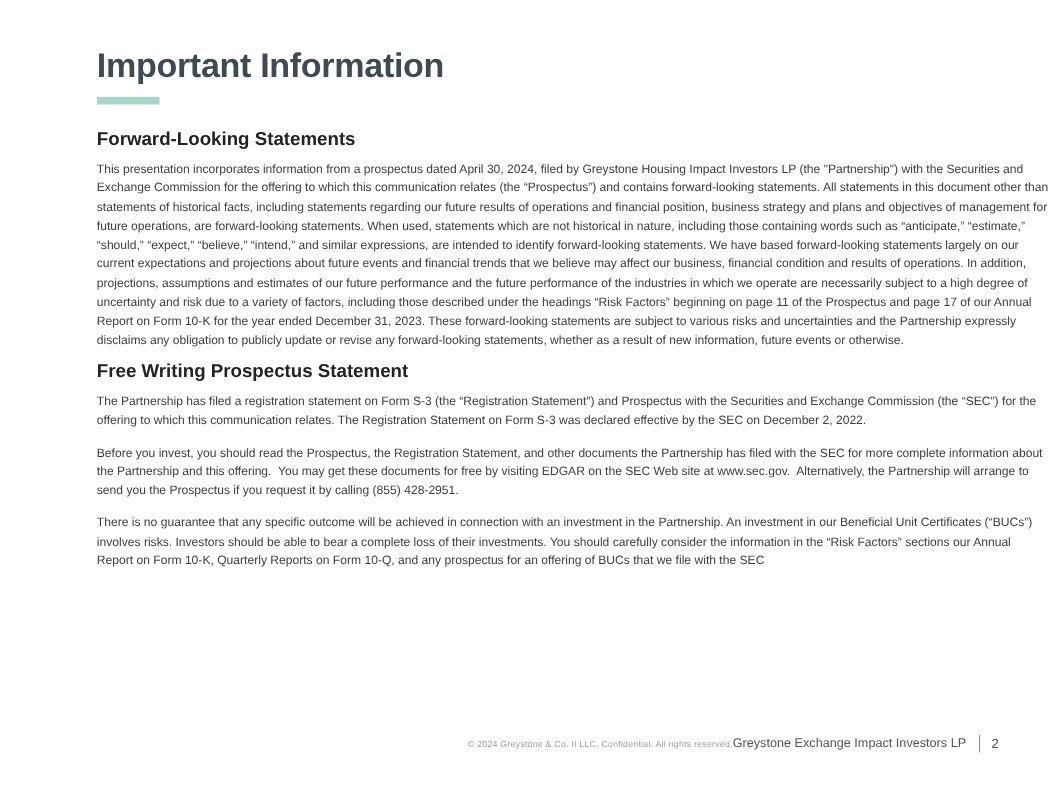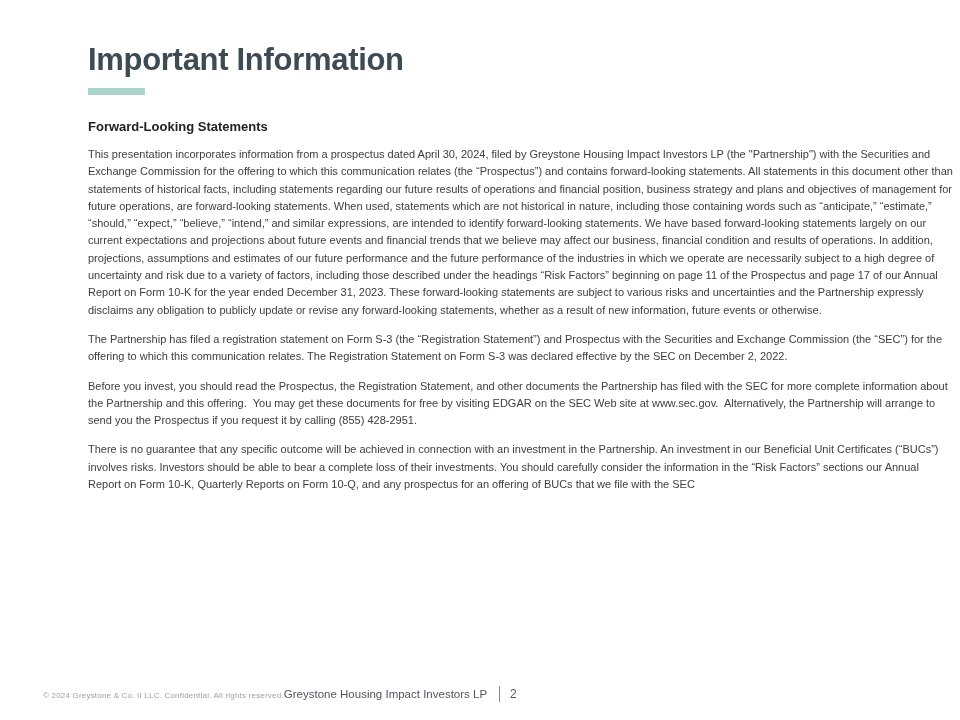--- a/index.html
+++ b/index.html
@@ -36,40 +36,40 @@
     background: #a9d5cb;
     margin-top: 10px;
   }
   .body-copy {
     margin-top: 25px;
     font-size: 11.5px;
     color: #3d3d3d;
   }
   .section-heading {
     margin: 11px 0 12px 0;
-    font-size: 13px;
+    font-size: 17px;
     font-weight: bold;
     color: #222222;
     line-height: 14px;
   }
   .section-paragraph {
     margin: 0 0 12px 0;
     font-size: 11px;
     line-height: 17.3px;
     color: #3d3d3d;
     white-space: pre-wrap;
   }
   .footer {
     position: absolute;
     left: 43px;
     right: 52px;
-    bottom: 18px;
+    bottom: 36px;
     display: flex;
     align-items: baseline;
-    justify-content: flex-start;
+    justify-content: flex-end;
   }
   .copyright {
     font-size: 8px;
     color: #a0a0a0;
     letter-spacing: 0.2px;
   }
   .footer-right {
     display: flex;
     align-items: center;
   }
@@ -101,33 +101,34 @@
     <div class="accent-bar"></div>
 
     <div class="body-copy">
 
       <section>
         <h2 class="section-heading">Forward-Looking Statements</h2>
         <p class="section-paragraph">This presentation incorporates information from a prospectus dated April 30, 2024, filed by Greystone Housing Impact Investors LP (the "Partnership") with the Securities and Exchange Commission for the offering to which this communication relates (the “Prospectus”) and contains forward-looking statements. All statements in this document other than statements of historical facts, including statements regarding our future results of operations and financial position, business strategy and plans and objectives of management for future operations, are forward-looking statements. When used, statements which are not historical in nature, including those containing words such as “anticipate,” “estimate,” “should,” “expect,” “believe,” “intend,” and similar expressions, are intended to identify forward-looking statements. We have based forward-looking statements largely on our current expectations and projections about future events and financial trends that we believe may affect our business, financial condition and results of operations. In addition, projections, assumptions and estimates of our future performance and the future performance of the industries in which we operate are necessarily subject to a high degree of uncertainty and risk due to a variety of factors, including those described under the headings “Risk Factors” beginning on page 11 of the Prospectus and page 17 of our Annual Report on Form 10-K for the year ended December 31, 2023. These forward-looking statements are subject to various risks and uncertainties and the Partnership expressly disclaims any obligation to publicly update or revise any forward-looking statements, whether as a result of new information, future events or otherwise.</p>
       </section>
 
       <section>
+        <h2 class="section-heading">Free Writing Prospectus Statement</h2>
         <p class="section-paragraph">The Partnership has filed a registration statement on Form S-3 (the “Registration Statement”) and Prospectus with the Securities and Exchange Commission (the “SEC”) for the offering to which this communication relates. The Registration Statement on Form S-3 was declared effective by the SEC on December 2, 2022.</p>
         <p class="section-paragraph">Before you invest, you should read the Prospectus, the Registration Statement, and other documents the Partnership has filed with the SEC for more complete information about the Partnership and this offering.  You may get these documents for free by visiting EDGAR on the SEC Web site at www.sec.gov.  Alternatively, the Partnership will arrange to send you the Prospectus if you request it by calling (855) 428-2951.</p>
       </section>
 
       <section>
         <p class="section-paragraph">There is no guarantee that any specific outcome will be achieved in connection with an investment in the Partnership. An investment in our Beneficial Unit Certificates (“BUCs”) involves risks. Investors should be able to bear a complete loss of their investments. You should carefully consider the information in the “Risk Factors” sections our Annual Report on Form 10-K, Quarterly Reports on Form 10-Q, and any prospectus for an offering of BUCs that we file with the SEC</p>
       </section>
 
     </div>
   </div>
 
   <div class="footer">
     <span class="copyright">© 2024 Greystone &amp; Co. II LLC. Confidential. All rights reserved.</span>
     <span class="footer-right">
-      <span class="footer-company">Greystone Housing Impact Investors LP</span>
+      <span class="footer-company">Greystone Exchange Impact Investors LP</span>
       <span class="footer-divider"></span>
       <span class="footer-page">2</span>
     </span>
   </div>
 
 </div>
 
 </body></html>

